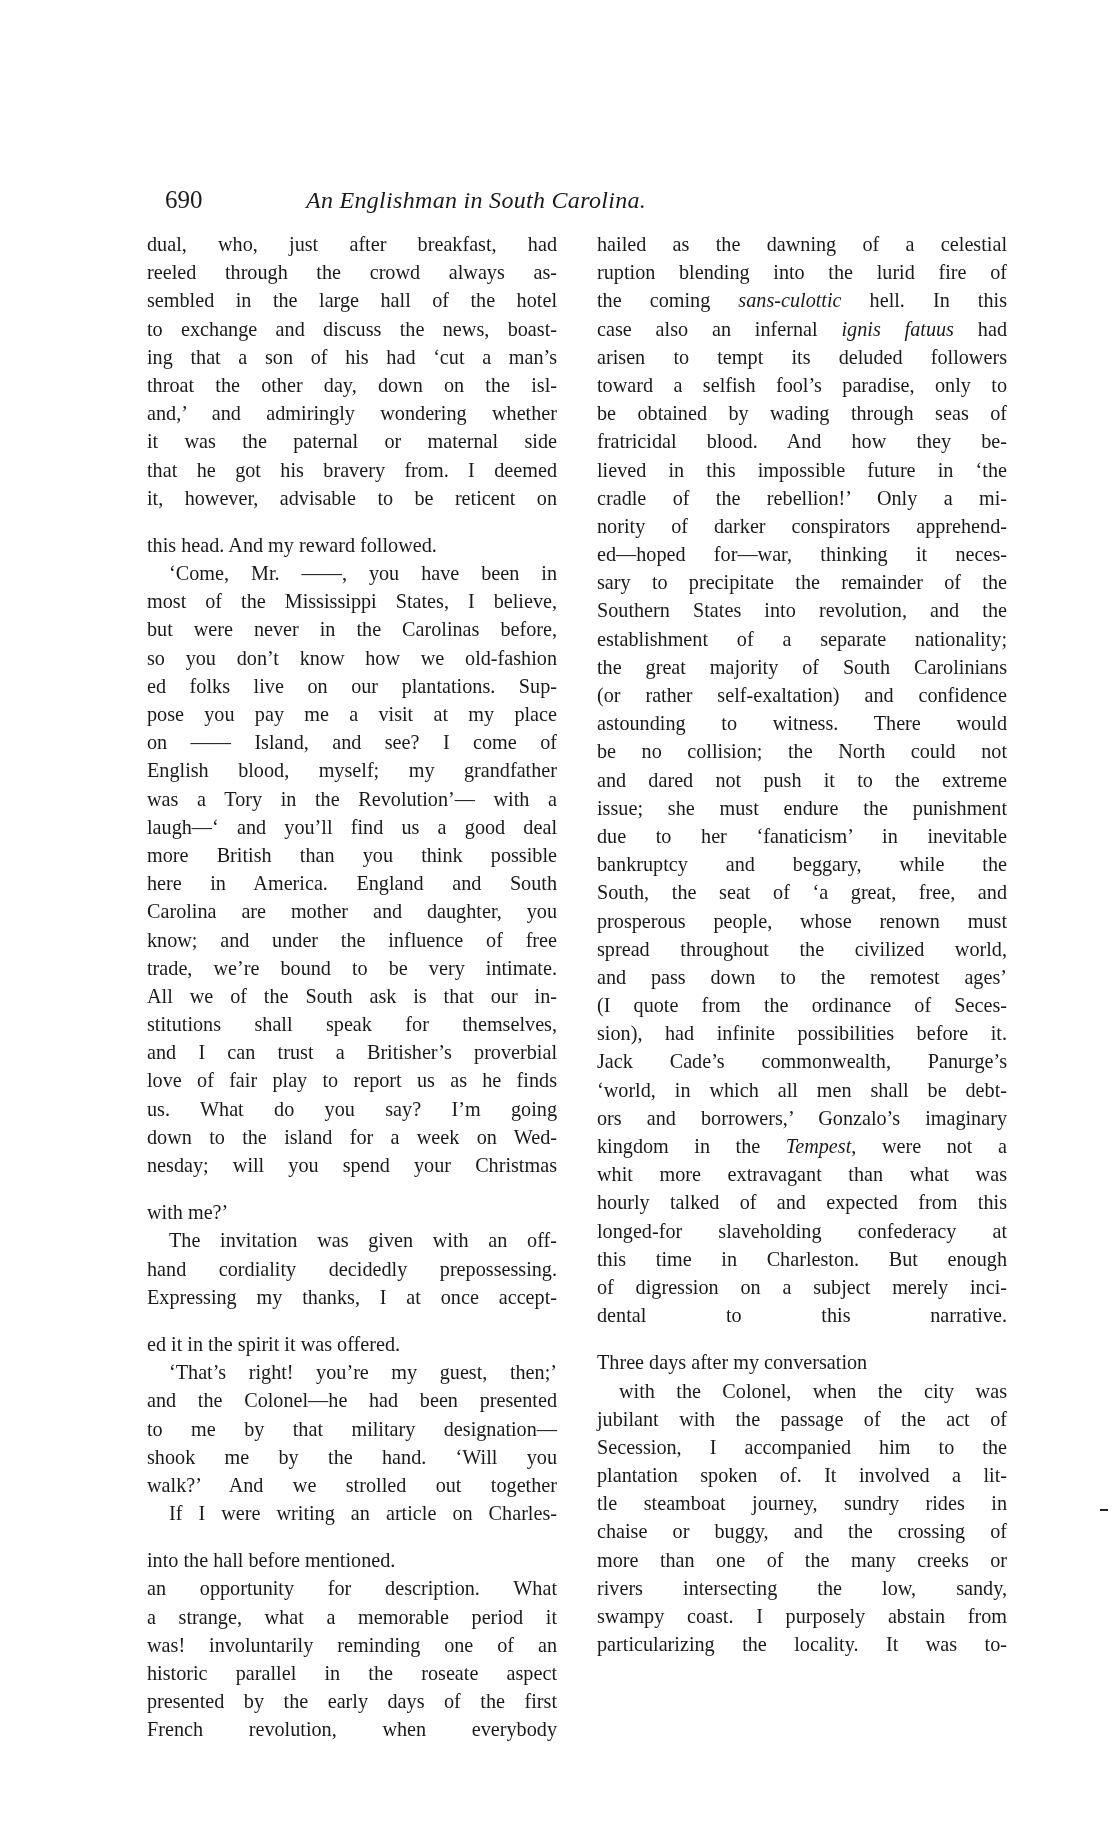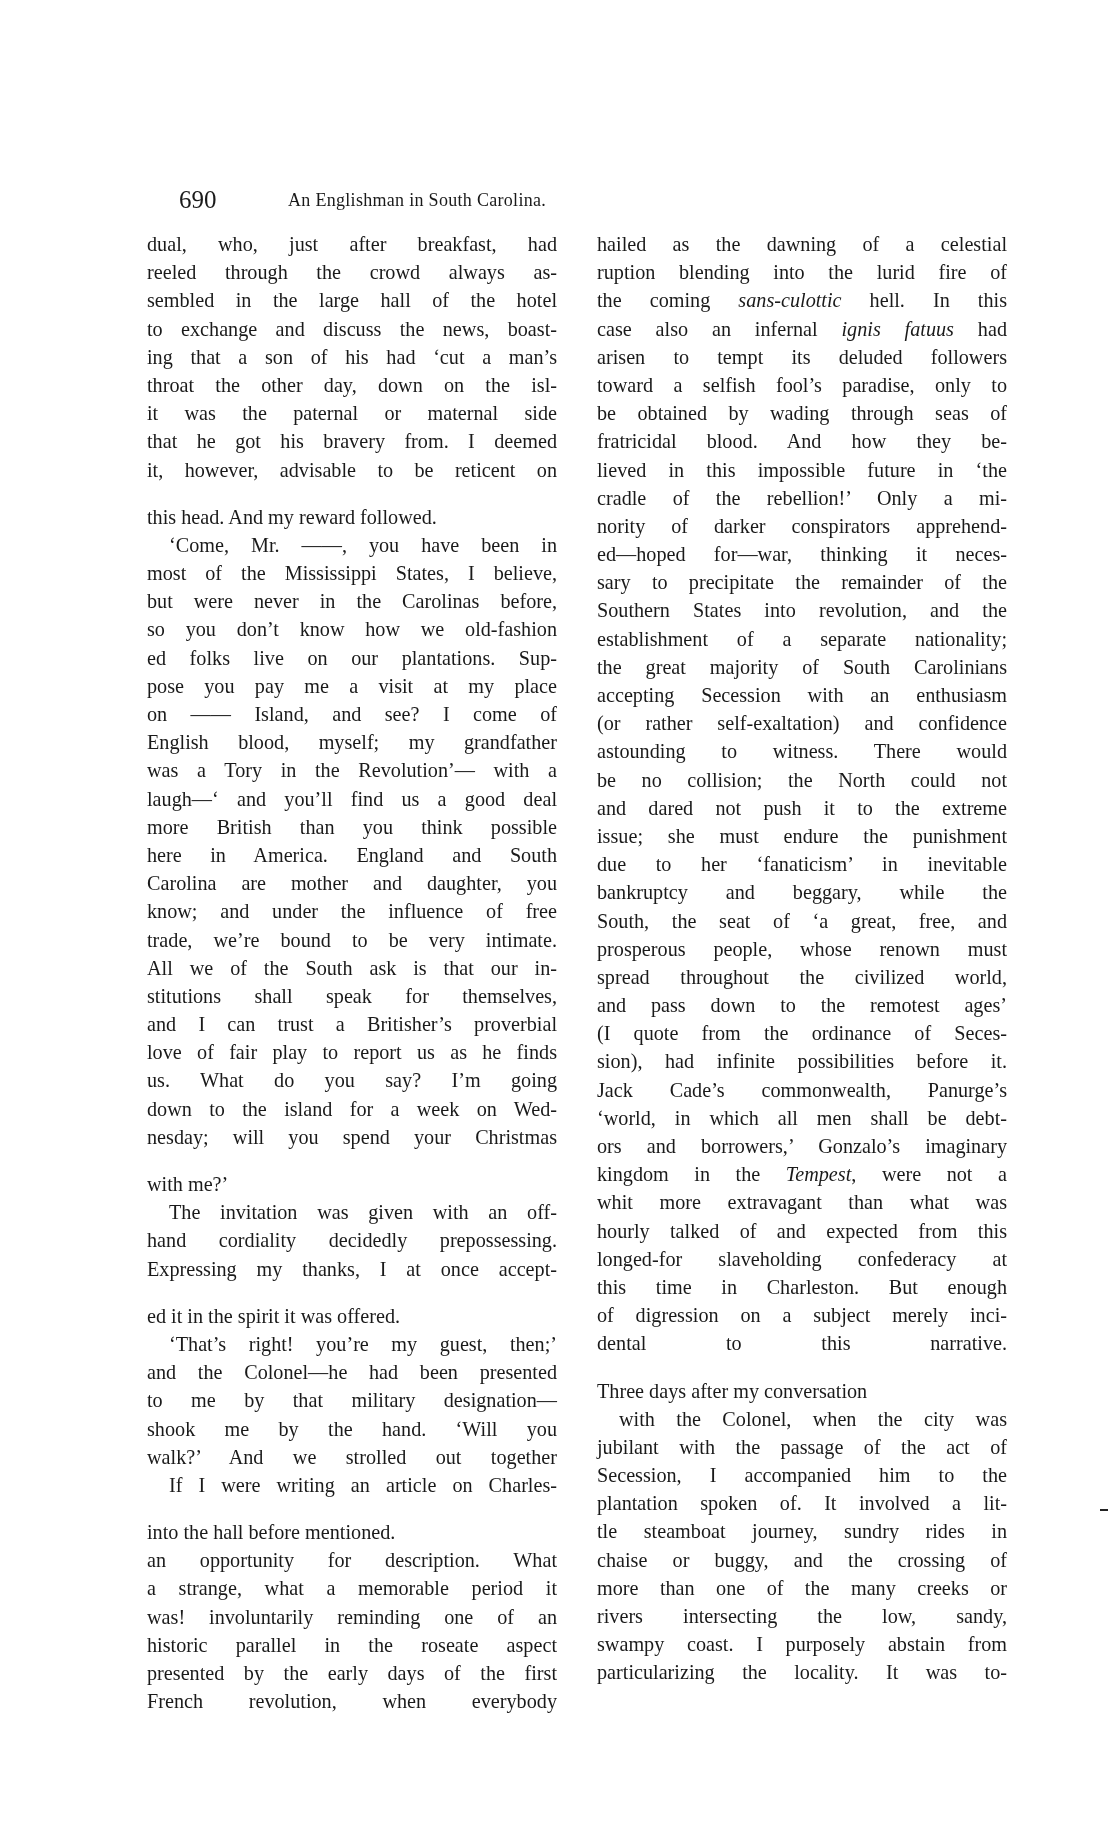--- a/index.html
+++ b/index.html
@@ -5,26 +5,26 @@
     html, body { margin: 0; padding: 0; background: #ffffff; }
     body {
       width: 1120px; height: 1825px; position: relative; overflow: hidden;
       font-family: "Liberation Serif", "DejaVu Serif", serif;
       color: #1a1a1a;
     }
     .page-header {
       position: absolute; left: 165px; top: 183px; width: 855px; height: 34px;
     }
     .page-number {
-      position: absolute; left: 14px; top: 0;
+      position: absolute; left: 0; top: 0;
       font-size: 25px; line-height: 34px;
     }
     .running-title {
-      position: absolute; left: 123px; top: 0;
-      font-size: 18px; line-height: 34px; letter-spacing: 0.3px;
+      position: absolute; left: 141px; top: 0;
+      font-size: 24px; line-height: 34px; font-style: italic; letter-spacing: 0.3px;
     }
     .column {
       position: absolute; top: 230px; width: 410px;
       font-size: 20.2px; line-height: 28.2px;
       text-align: justify;
     }
     .col-left { left: 147px; }
     .col-right { left: 597px; }
     .line {
       display: block; height: 28.2px; white-space: nowrap;
@@ -45,20 +45,21 @@
   <span class="running-title">An Englishman in South Carolina.</span>
 </div>
 
 <div class="column col-left" id="col-left">
     <span class="line">dual, who, just after breakfast, had</span>
     <span class="line">reeled through the crowd always as-</span>
     <span class="line">sembled in the large hall of the hotel</span>
     <span class="line">to exchange and discuss the news, boast-</span>
     <span class="line">ing that a son of his had ‘cut a man’s</span>
     <span class="line">throat the other day, down on the isl-</span>
+    <span class="line">and,’ and admiringly wondering whether</span>
     <span class="line">it was the paternal or maternal side</span>
     <span class="line">that he got his bravery from. I deemed</span>
     <span class="line">it, however, advisable to be reticent on</span>
     <span class="line last">this head. And my reward followed.</span>
     <span class="line indent">‘Come, Mr. ——, you have been in</span>
     <span class="line">most of the Mississippi States, I believe,</span>
     <span class="line">but were never in the Carolinas before,</span>
     <span class="line">so you don’t know how we old-fashion</span>
     <span class="line">ed folks live on our plantations. Sup-</span>
     <span class="line">pose you pay me a visit at my place</span>
@@ -107,21 +108,20 @@
     <span class="line">be obtained by wading through seas of</span>
     <span class="line">fratricidal blood. And how they be-</span>
     <span class="line">lieved in this impossible future in ‘the</span>
     <span class="line">cradle of the rebellion!’ Only a mi-</span>
     <span class="line">nority of darker conspirators apprehend-</span>
     <span class="line">ed—hoped for—war, thinking it neces-</span>
     <span class="line">sary to precipitate the remainder of the</span>
     <span class="line">Southern States into revolution, and the</span>
     <span class="line">establishment of a separate nationality;</span>
     <span class="line">the great majority of South Carolinians</span>
-    <span class="line">accepting Secession with an enthusiasm</span>
     <span class="line">(or rather self-exaltation) and confidence</span>
     <span class="line">astounding to witness. There would</span>
     <span class="line">be no collision; the North could not</span>
     <span class="line">and dared not push it to the extreme</span>
     <span class="line">issue; she must endure the punishment</span>
     <span class="line">due to her ‘fanaticism’ in inevitable</span>
     <span class="line">bankruptcy and beggary, while the</span>
     <span class="line">South, the seat of ‘a great, free, and</span>
     <span class="line">prosperous people, whose renown must</span>
     <span class="line">spread throughout the civilized world,</span>

